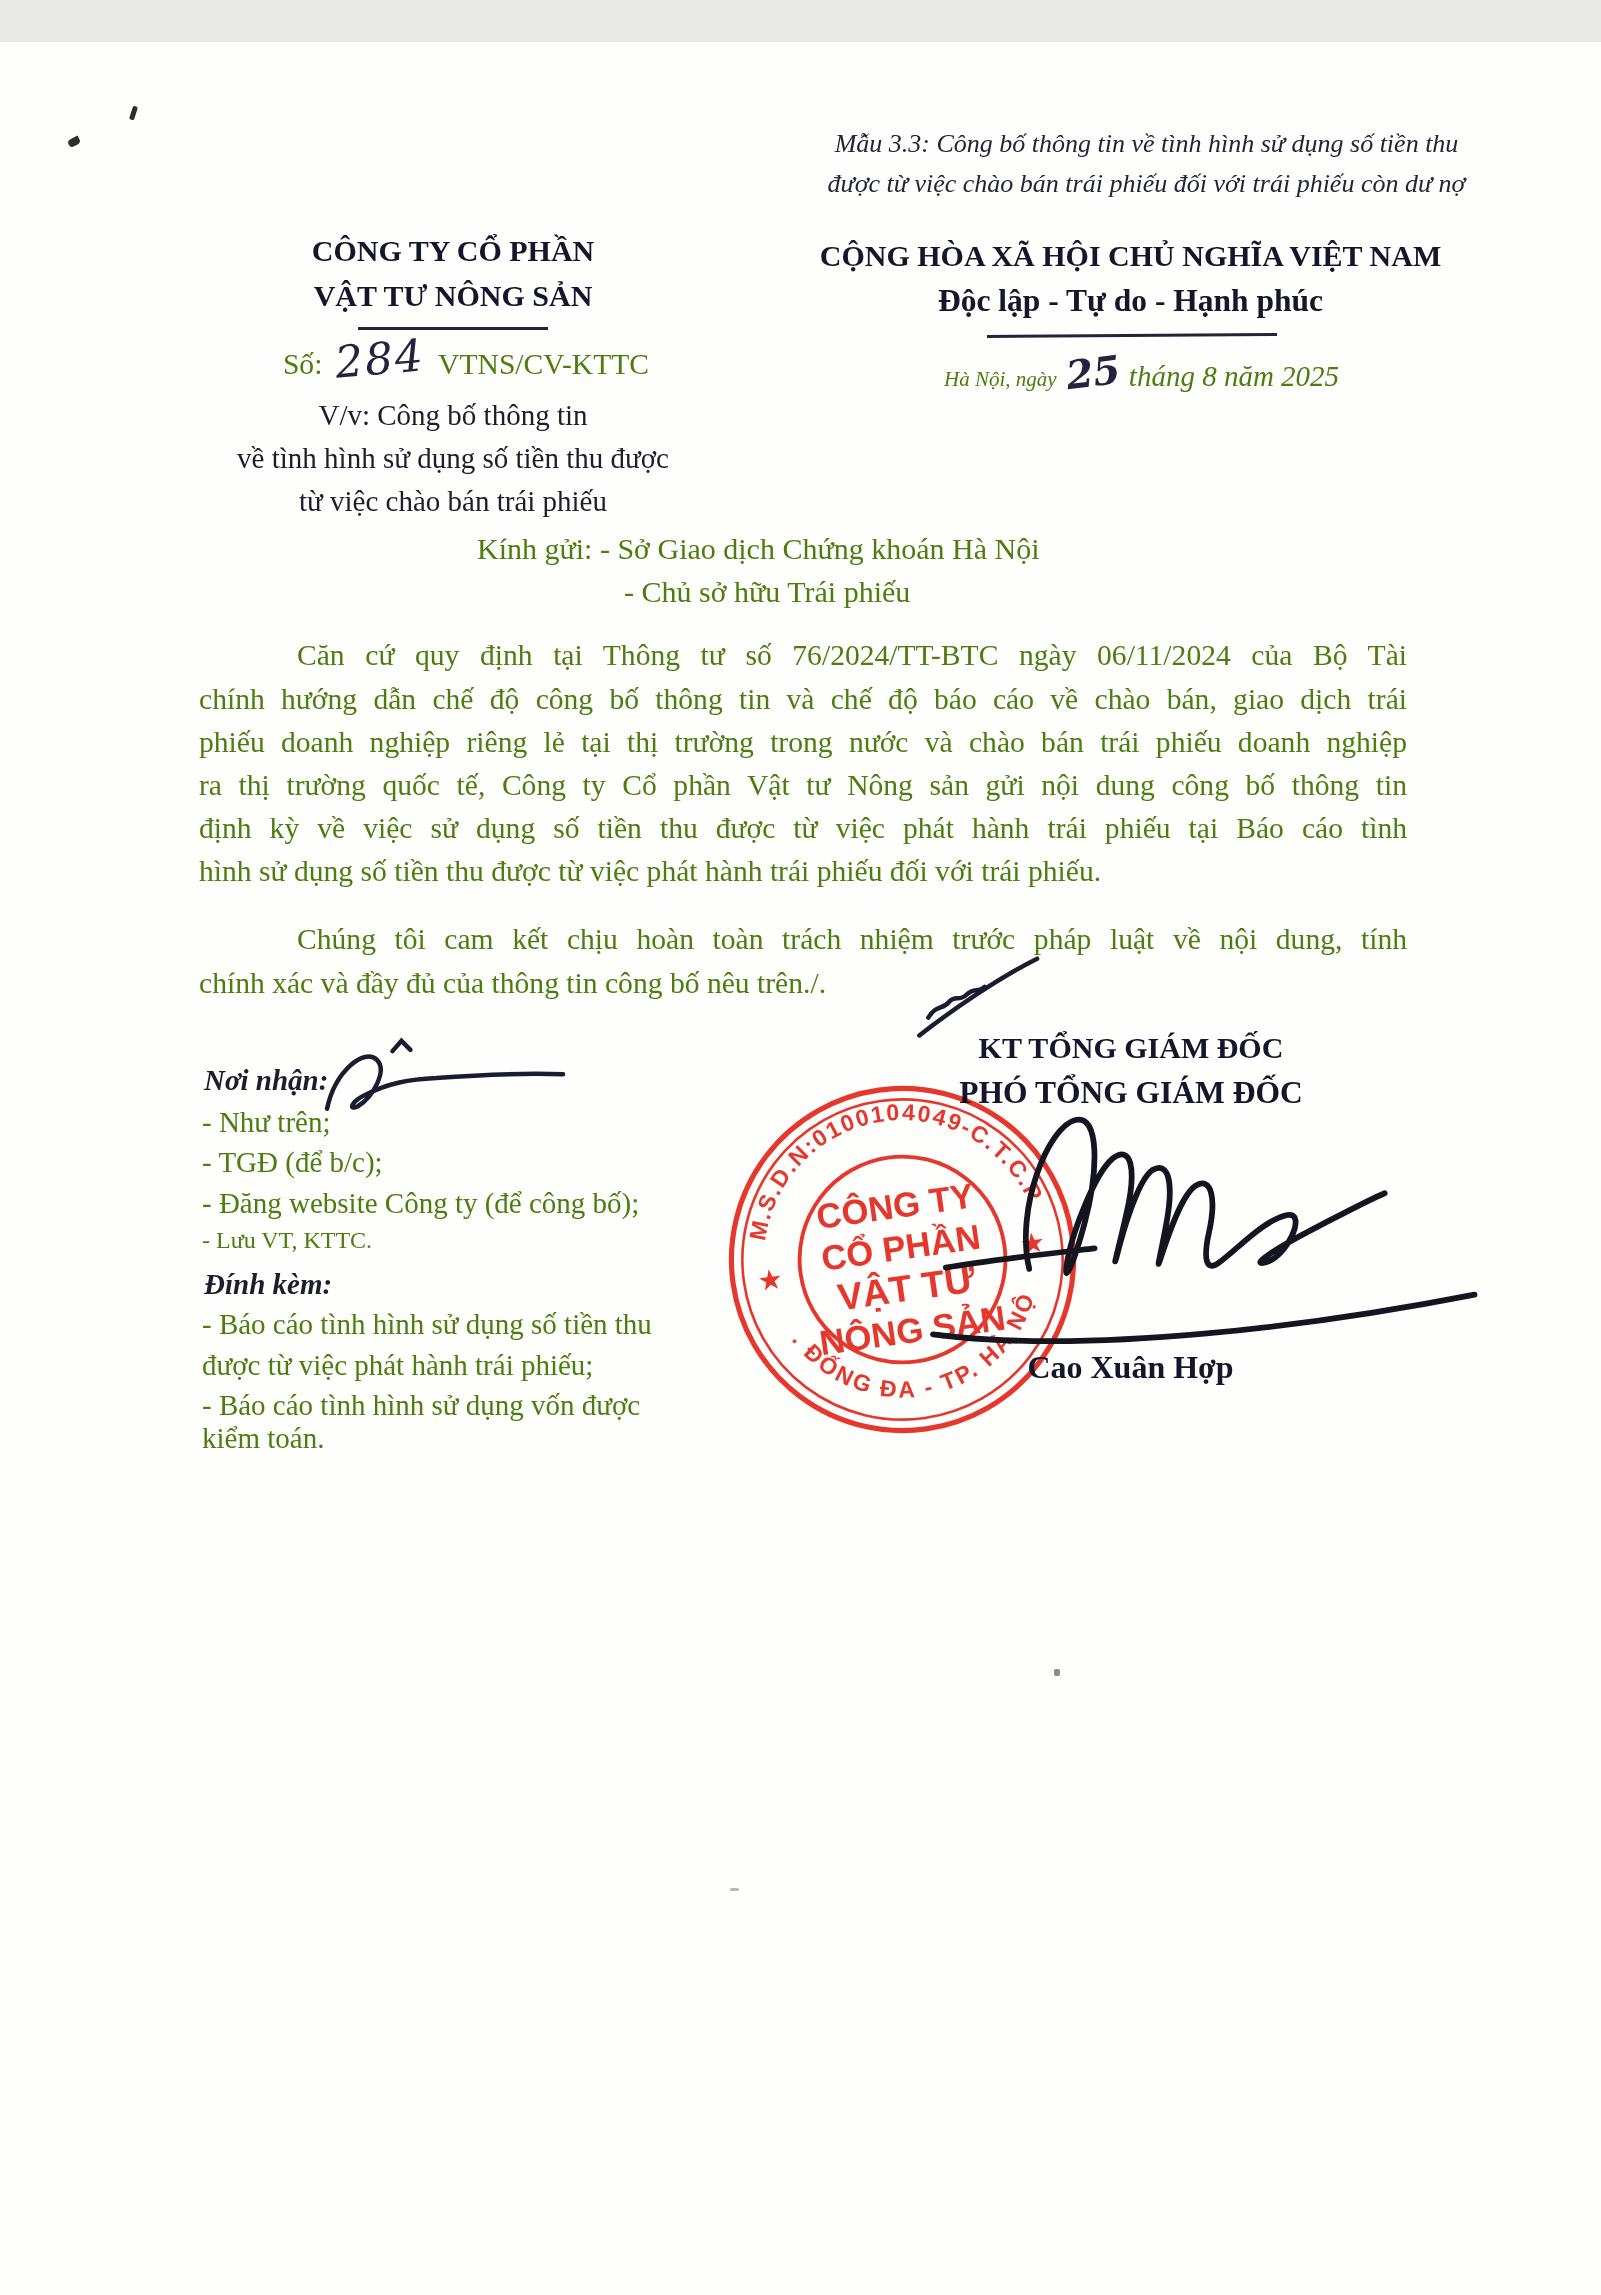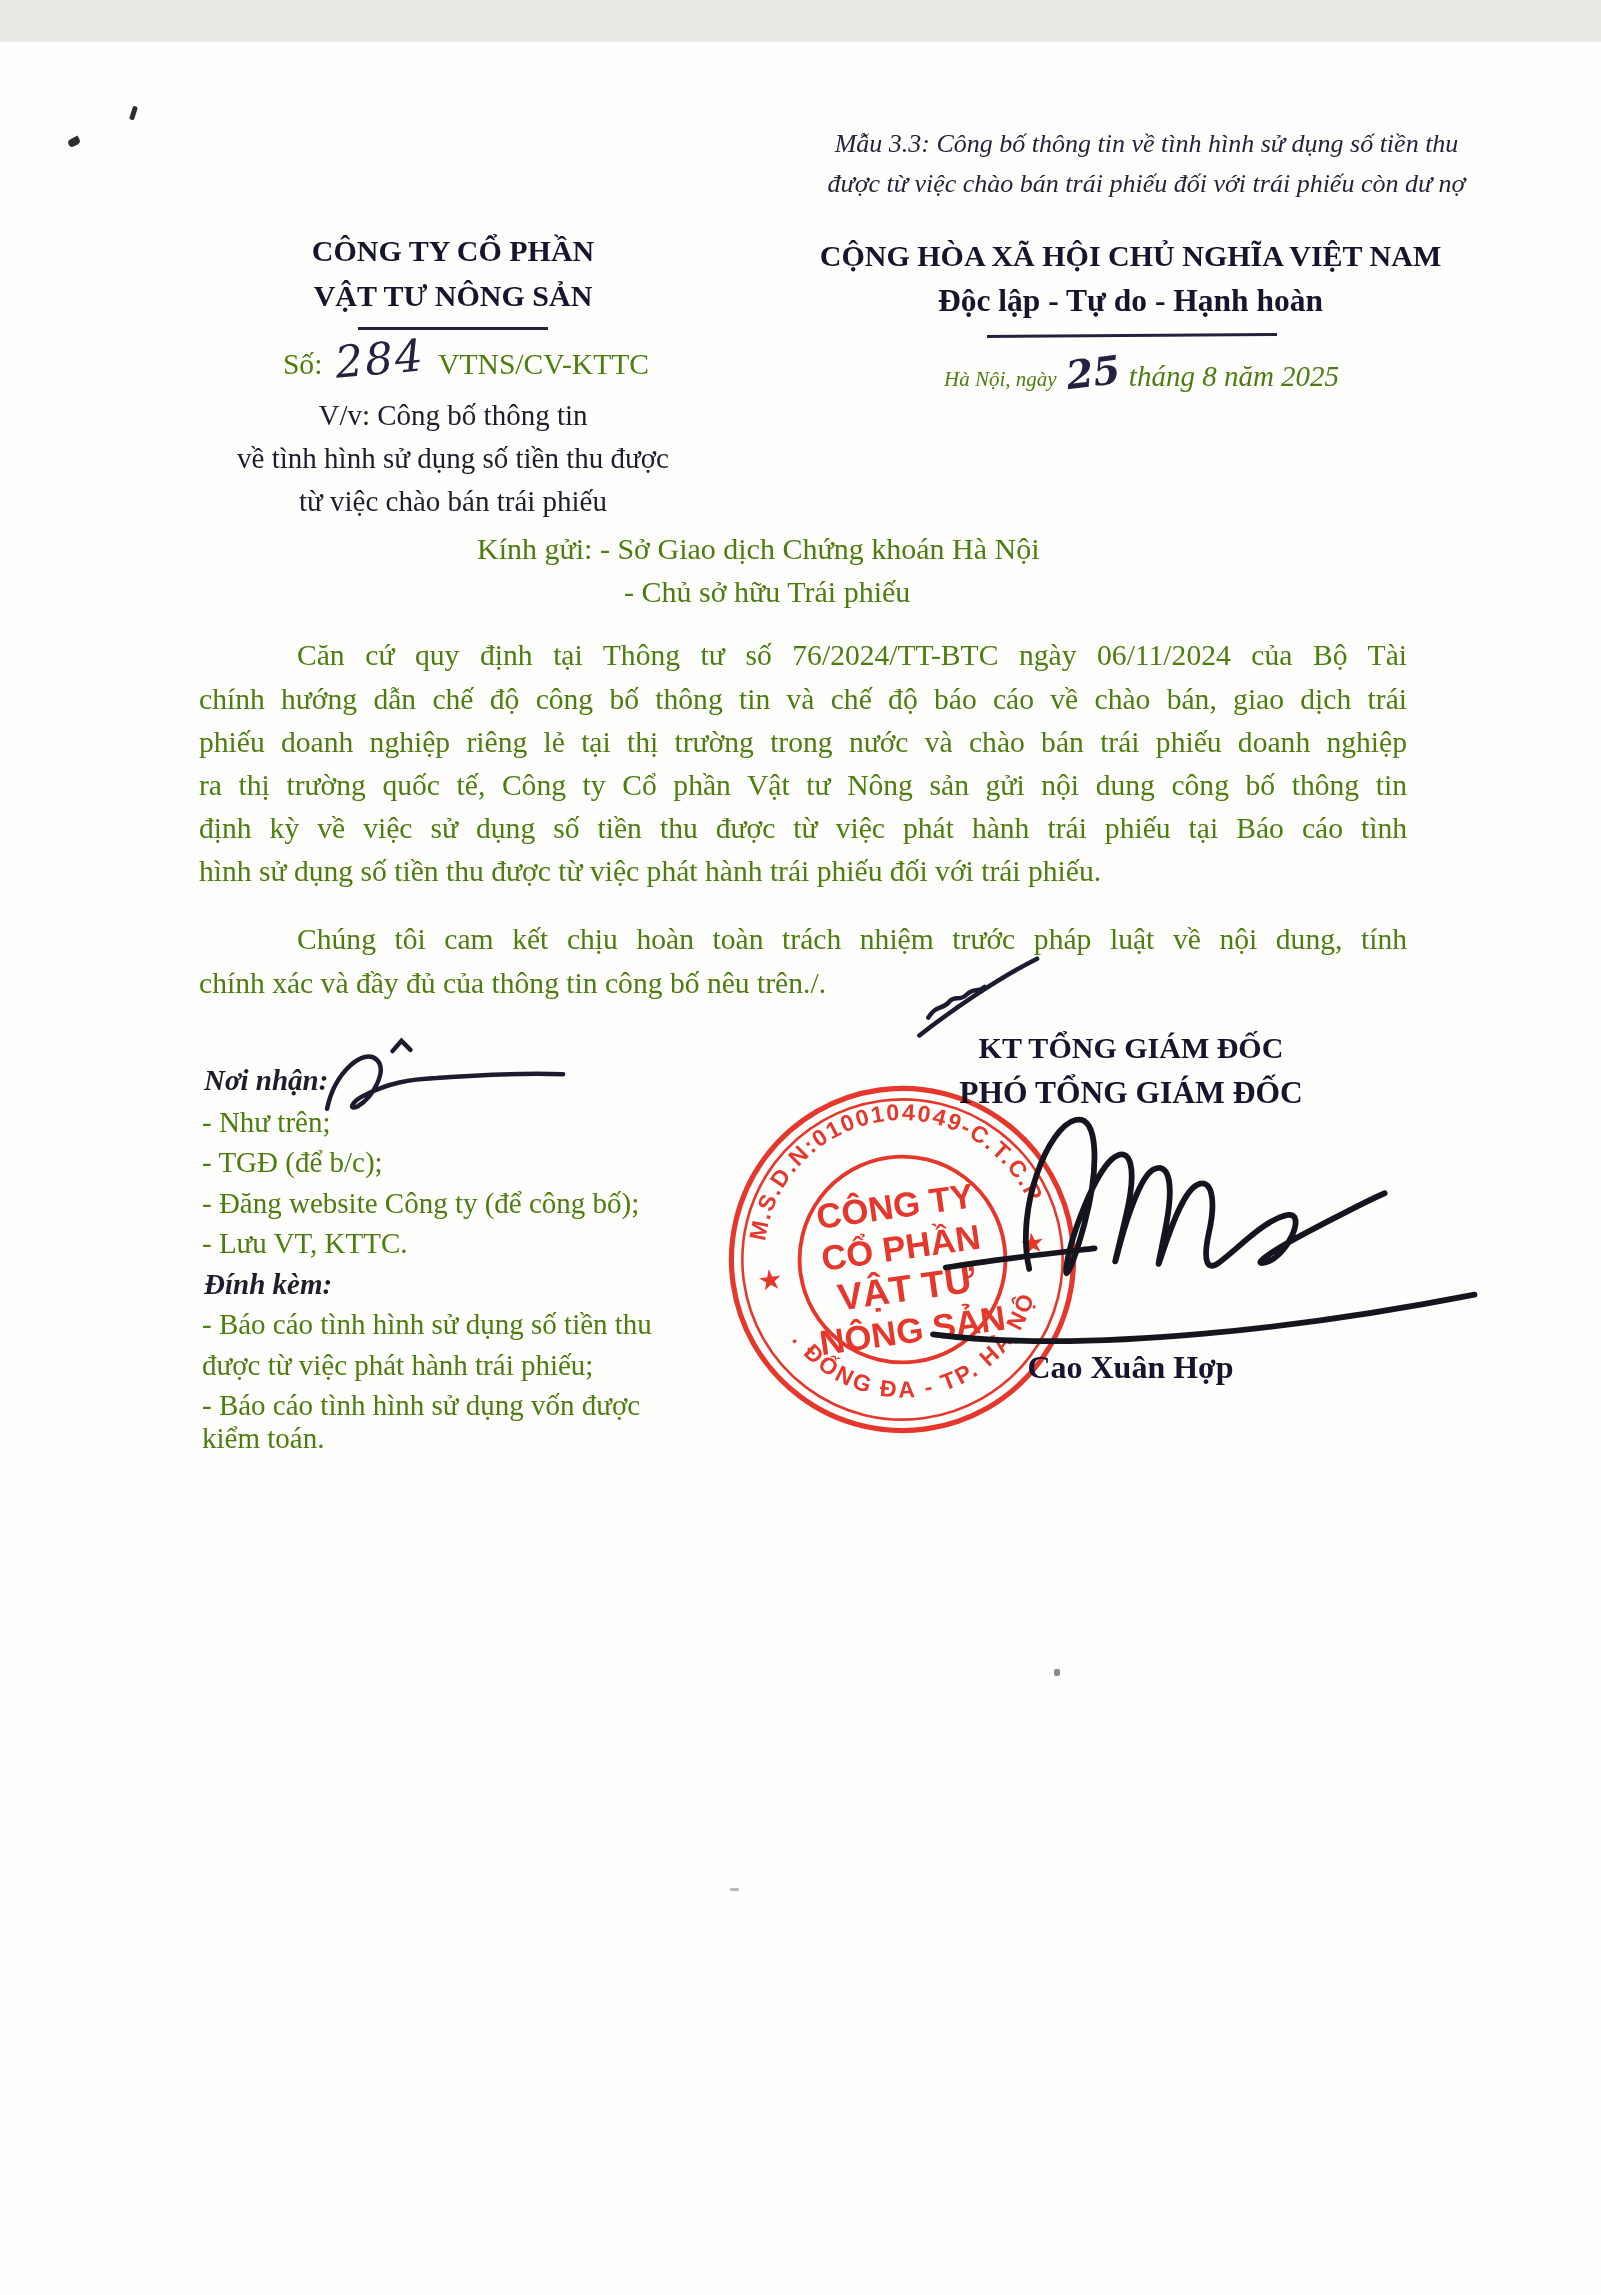--- a/index.html
+++ b/index.html
@@ -38,21 +38,21 @@
   </div>
 
   <div class="abs ctr hdr1" style="left:244px;top:186px;width:418px;">
     <div>CÔNG TY CỔ PHẦN</div>
     <div>VẬT TƯ NÔNG SẢN</div>
   </div>
   <div class="rule" style="left:358px;top:285px;width:190px;"></div>
 
   <div class="abs ctr" style="left:748px;top:191px;width:765px;">
     <div class="hdr1">CỘNG HÒA XÃ HỘI CHỦ NGHĨA VIỆT NAM</div>
-    <div class="hdr2">Độc lập - Tự do - Hạnh hoàn</div>
+    <div class="hdr2">Độc lập - Tự do - Hạnh phúc</div>
   </div>
   <div class="rule" style="left:987px;top:292px;width:290px;transform:rotate(-0.4deg);"></div>
 
   <div class="abs" style="left:254px;top:297px;width:424px;display:flex;align-items:baseline;justify-content:center;gap:13px;">
     <span class="body-line">Số:</span>
     <span class="hand" style="font-size:44px;letter-spacing:1.9px;transform:rotate(-5deg);line-height:39px;">284</span>
     <span class="body-line">VTNS/CV-KTTC</span>
   </div>
 
   <div class="abs" style="left:944px;top:314px;display:flex;align-items:baseline;gap:9px;">
@@ -95,21 +95,21 @@
   <div class="abs bd it" style="left:204px;top:1022px;font-size:29px;">Nơi nhận:</div>
   <svg style="left:301px;top:995px;" width="283" height="109" viewBox="0 0 440 170">
     <g fill="none" stroke="#1c1c30" stroke-width="7" stroke-linecap="round">
       <path d="M 40,112 C 52,54 98,16 118,36 C 134,52 112,94 88,108 C 72,116 78,100 100,90 C 136,72 168,66 210,64 C 262,60 340,56 408,58"></path>
       <path d="M 142,22 L 156,6 L 170,20"></path>
     </g>
   </svg>
   <div class="abs body-line" style="left:202px;top:1064px;font-size:29px;">- Như trên;</div>
   <div class="abs body-line" style="left:202px;top:1104px;font-size:29px;">- TGĐ (để b/c);</div>
   <div class="abs body-line" style="left:202px;top:1145px;font-size:29px;">- Đăng website Công ty (để công bố);</div>
-  <div class="abs body-line" style="left:202px;top:1185px;font-size:29px;">- Lưu VT, KTTC.</div>
+  <div class="abs body-line" style="left:202px;top:1185px;font-size:24px;">- Lưu VT, KTTC.</div>
 
   <div class="abs bd it" style="left:204px;top:1226px;font-size:29px;text-align:right;">Đính kèm:</div>
   <div class="abs body-line" style="left:202px;top:1266px;font-size:29px;">- Báo cáo tình hình sử dụng số tiền thu</div>
   <div class="abs body-line" style="left:202px;top:1307px;font-size:29px;">được từ việc phát hành trái phiếu;</div>
   <div class="abs body-line" style="left:202px;top:1347px;font-size:29px;">- Báo cáo tình hình sử dụng vốn được</div>
   <div class="abs body-line" style="left:202px;top:1380px;font-size:29px;">kiểm toán.</div>
 
   <svg style="left:716px;top:1031px;mix-blend-mode:multiply;opacity:0.93;" width="373" height="373" viewBox="0 0 580 580">
     <g transform="rotate(-8 290 290)" stroke="#e5271d" fill="none">
       <circle cx="290" cy="290" r="266" stroke-width="8"></circle>

